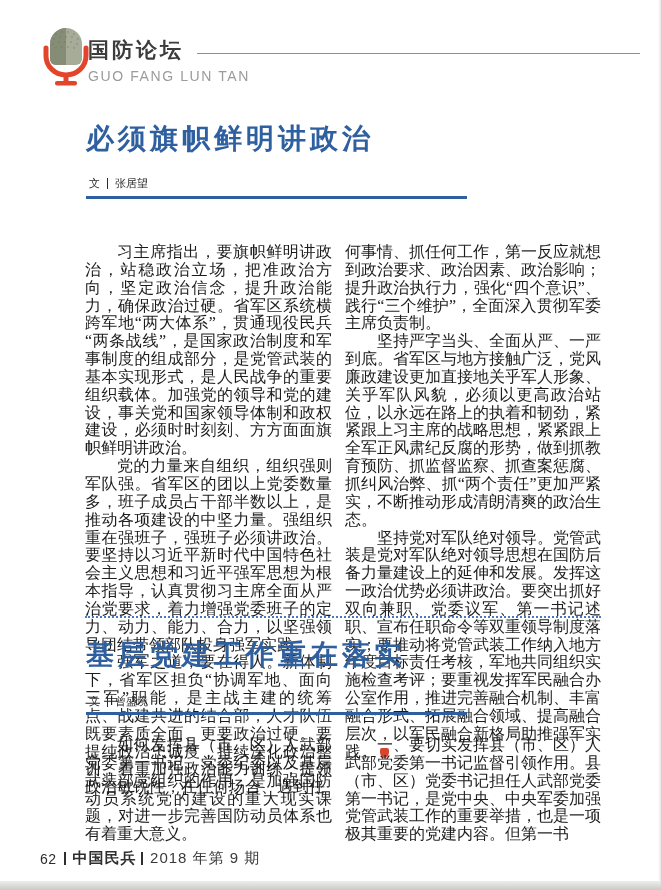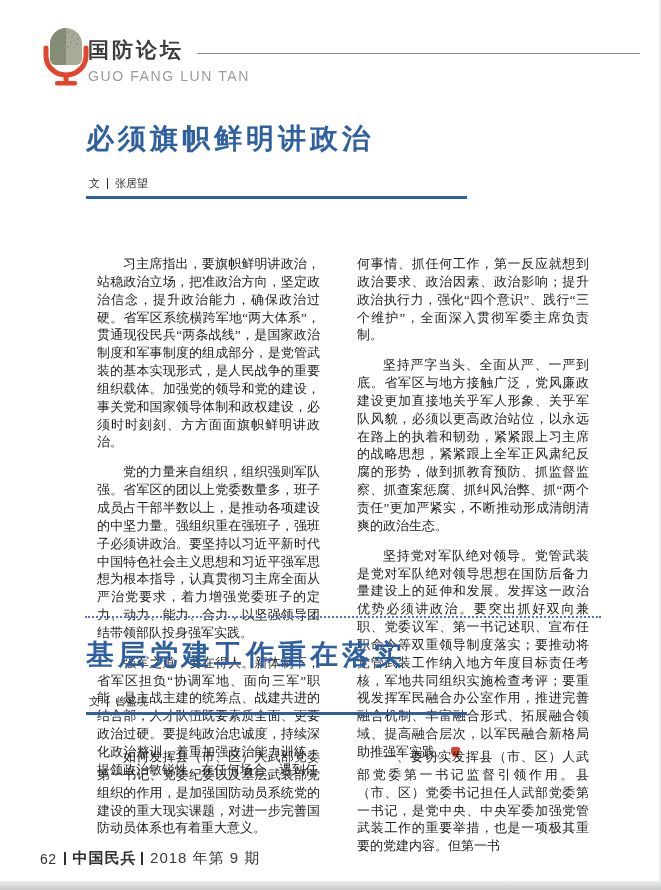--- a/index.html
+++ b/index.html
@@ -38,21 +38,21 @@
     font-family:"Liberation Sans",sans-serif;font-weight:bold;font-size:28px;
     letter-spacing:4px;color:var(--accent);white-space:nowrap;}
   .byline{position:absolute;left:89px;font-size:11px;color:#2a2a2a;
     display:flex;align-items:center;font-family:"Liberation Sans",sans-serif;}
   .byline .sep{display:inline-block;width:1px;height:11px;background:#2a2a2a;
     margin:0 7px;}
   .rule{position:absolute;left:86px;width:381px;height:3px;background:var(--accent);}
   .body{position:absolute;left:85px;width:516px;display:flex;gap:13px;}
   .col{width:247px;}
   .col.right{width:256px;}
-  .body p{margin:12px;text-indent:2em;font-size:13px;line-height:17.85px;
+  .body p{margin:0;text-indent:2em;font-size:16px;line-height:17.85px;
     text-align:justify;color:var(--ink);}
   .body p.cont{text-indent:0;}
 
   
   .a1-title{top:120px;}  .a1-byline{top:176px;}  .a1-rule{top:196px;}  .a1-body{top:243px;}
   .a2-title{top:636px;}  .a2-byline{top:694px;}  .a2-rule{top:712px;}  .a2-body{top:736px;}
 
   .divider{position:absolute;left:85px;top:616px;width:516px;height:0;
     border-top:2px dotted #4c77bb;}
 

